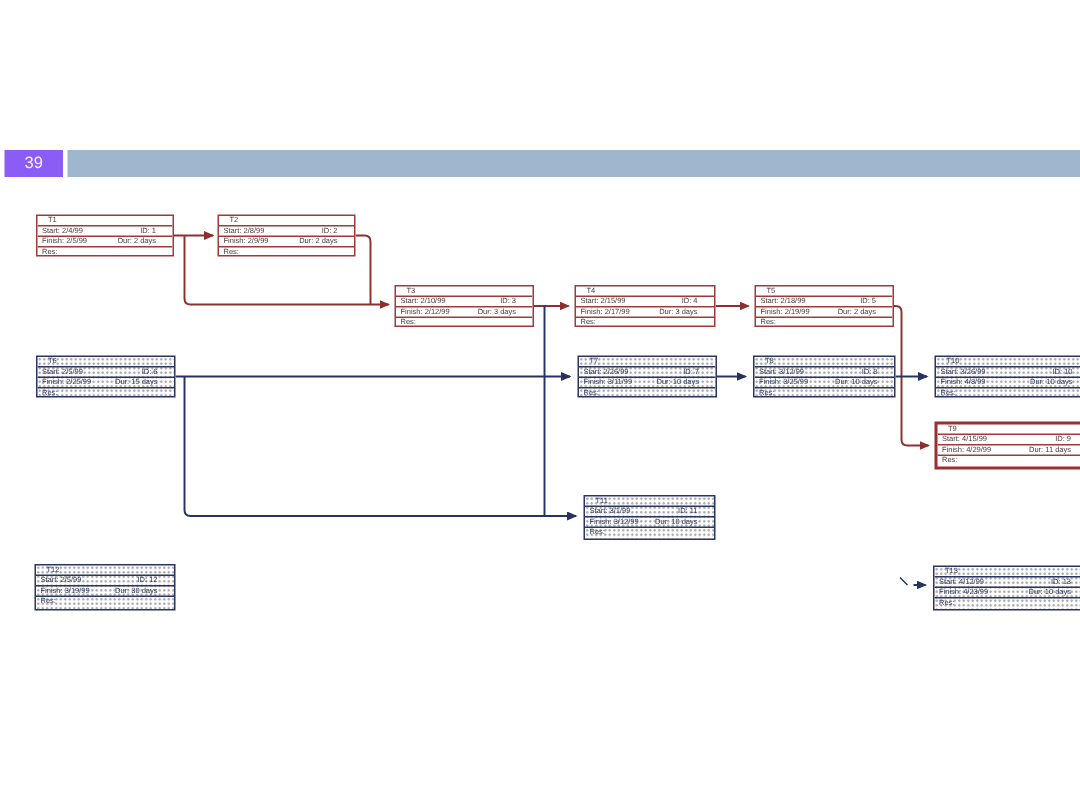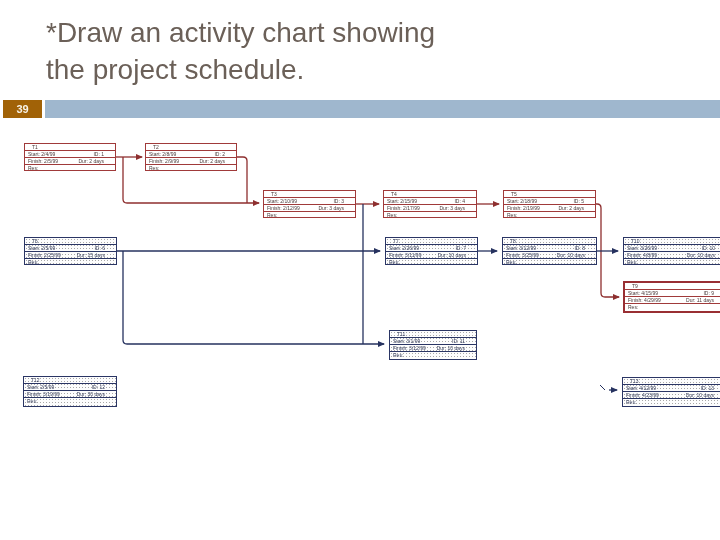--- a/index.html
+++ b/index.html
@@ -2,21 +2,21 @@
 <html><head>
 <meta charset="utf-8">
 <style>
   html,body{margin:0;padding:0;background:#fff;}
   #slide{position:relative;width:720px;height:540px;background:#ffffff;overflow:hidden;
          font-family:"Liberation Sans", sans-serif;}
   
   .title{position:absolute;left:46px;top:14px;width:620px;
          font-size:28px;line-height:37px;color:#6b6058;letter-spacing:0px;}
   .page-badge{position:absolute;left:3px;top:100px;width:39px;height:18px;
-         background:#a16207;color:#f7f2e7;font-size:11px;font-weight:bold;
+         background:#8b5cf6;color:#f7f2e7;font-size:11px;font-weight:normal;
          display:flex;align-items:center;justify-content:center;}
   .header-bar{position:absolute;left:45px;top:100px;width:675px;height:18px;background:#9fb7ce;}
   .footer{position:absolute;left:0;top:498px;width:720px;text-align:center;
           font-size:13px;color:#8c8c85;}
   
   #links{position:absolute;left:0;top:0;width:720px;height:540px;}
   .task{position:absolute;background:#fff;border:1px solid #a03a3a;box-sizing:border-box;
         font-size:5px;line-height:6px;color:#4a3a3a;overflow:hidden;}
   .task .trow{height:6px;padding:0 3px;display:flex;justify-content:space-between;
         border-bottom:1px solid #a03a3a;overflow:hidden;white-space:nowrap;}
@@ -29,24 +29,20 @@
         background-size:3px 3px;}
   .dotted .trow{border-bottom:1px solid #2a3564;}
   .dotted .trow:last-child{border-bottom:none;}
   .highlight{border:2px solid #992f33;}
 </style>
 </head>
 <body>
 
 <div id="slide">
 
-  <div class="title">
-    <div>*Draw an activity chart showing</div>
-    <div>the project schedule.</div>
-  </div>
   <div class="page-badge">39</div>
   <div class="header-bar"></div>
 
   <svg id="links" viewBox="0 0 720 540">
     <defs>
       <marker id="arrR" markerWidth="7" markerHeight="6" refX="6" refY="3" orient="auto" markerUnits="userSpaceOnUse">
         <path d="M0,0 L7,3 L0,6 Z" fill="#8e2f2f"></path>
       </marker>
       <marker id="arrB" markerWidth="7" markerHeight="6" refX="6" refY="3" orient="auto" markerUnits="userSpaceOnUse">
         <path d="M0,0 L7,3 L0,6 Z" fill="#26325f"></path>

